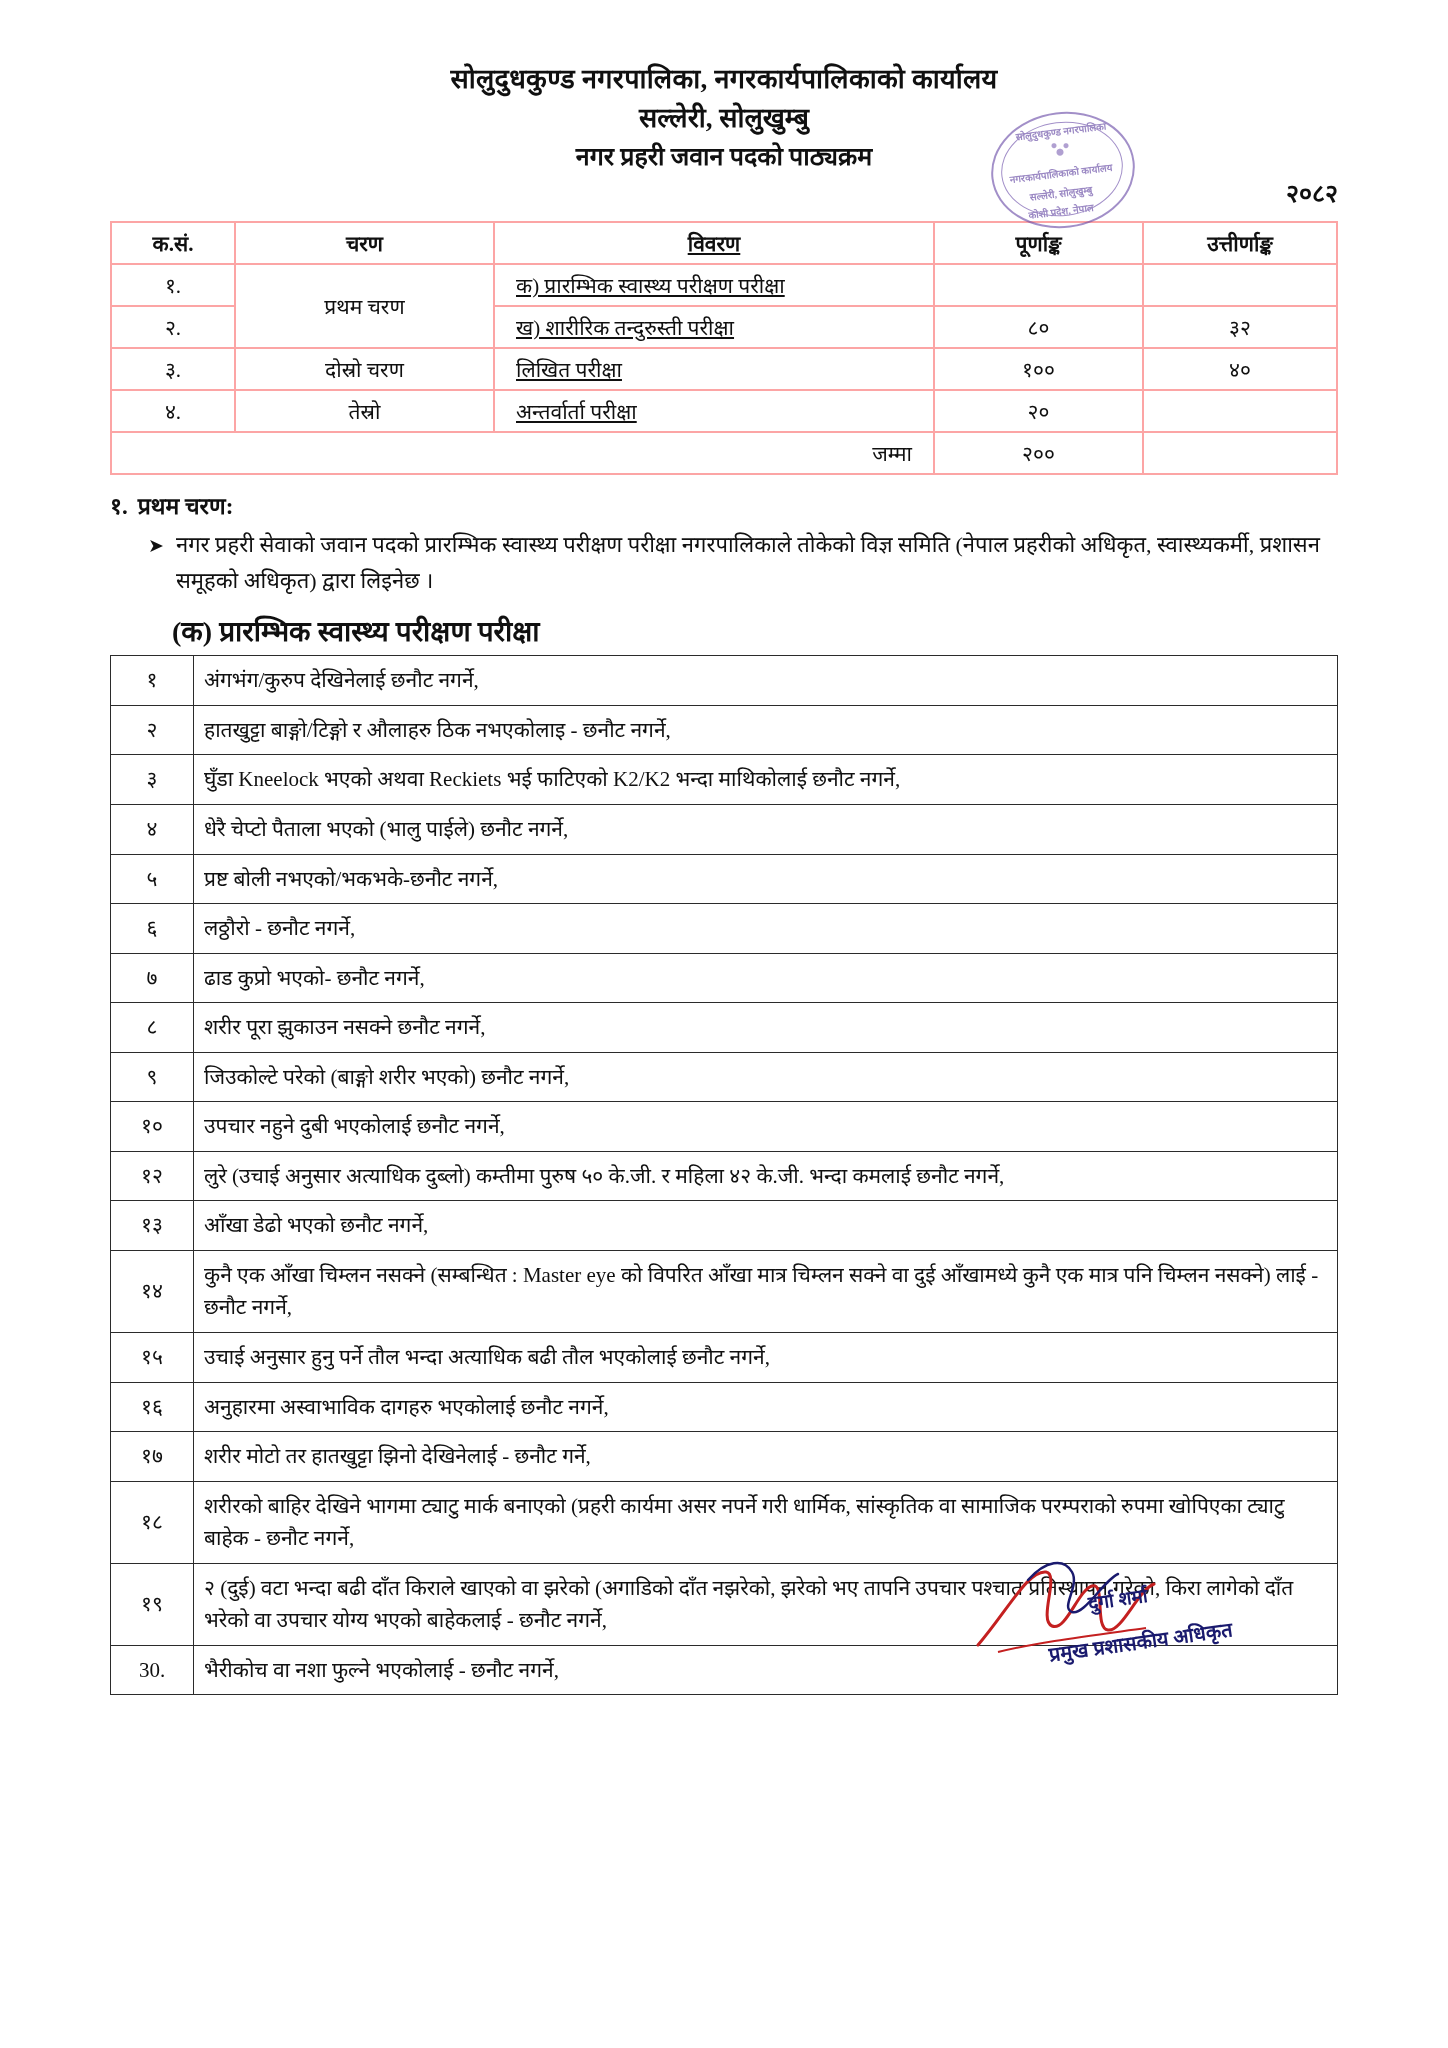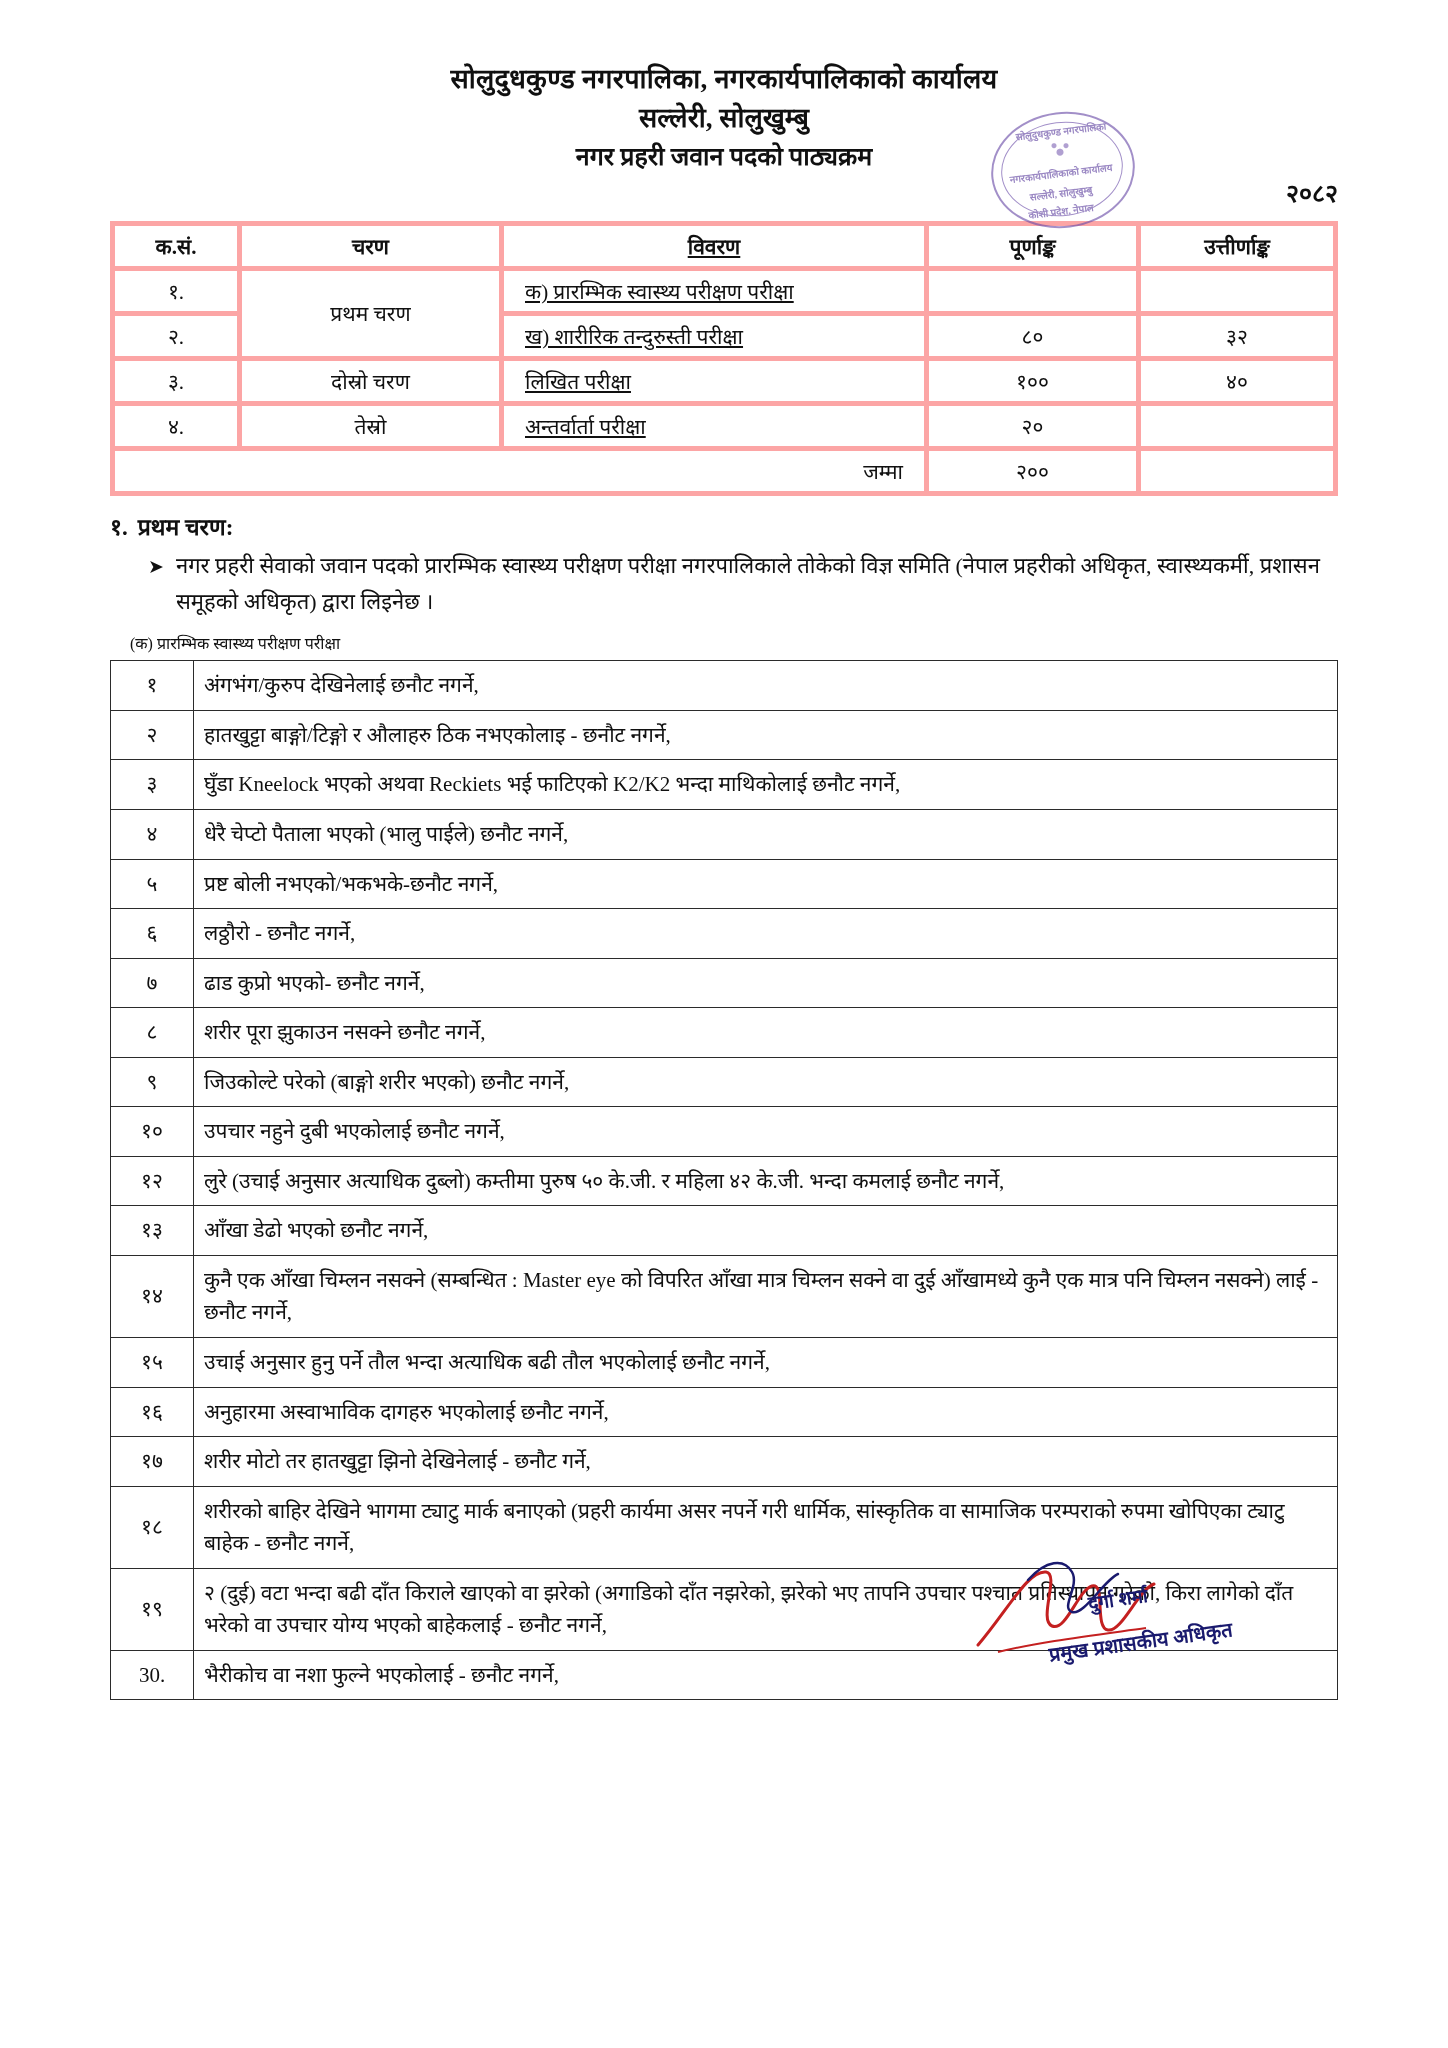--- a/index.html
+++ b/index.html
@@ -108,21 +108,21 @@
   }
 
   
   table.sys {
     width: 100%;
     border-collapse: collapse;
     margin-top: 10px;
     font-size: 21px;
   }
   table.sys td, table.sys th {
-    border: 5px solid #fca5a5;
+    border: 2px solid #fca5a5;
     padding: 6px 21px;
     font-weight: 400;
   }
   table.sys th {
     text-align: center;
     font-weight: 600;
     font-size: 21px;
   }
   .c-sn  { width: 80px;  text-align: center; }
   .c-ph  { width: 215px; text-align: center; }
@@ -140,23 +140,23 @@
   .sec-head .num { margin-right: 10px; }
   .bullet-line {
     display: flex;
     gap: 12px;
     font-size: 22px;
     line-height: 1.65;
     margin: 2px 0 0 38px;
   }
   .bullet-line .arrow { flex: 0 0 auto; font-size: 19px; padding-top: 3px;}
   .sub-head {
-    margin: 12px 0 6px 20px;
-    font-size: 16px;
-    font-weight: 400;
+    margin: 12px 0 6px 62px;
+    font-size: 28px;
+    font-weight: 700;
   }
 
   
   table.crit {
     width: 100%;
     border-collapse: collapse;
     font-size: 21px;
   }
   table.crit td {
     border: 1px solid #2b2b2b;

